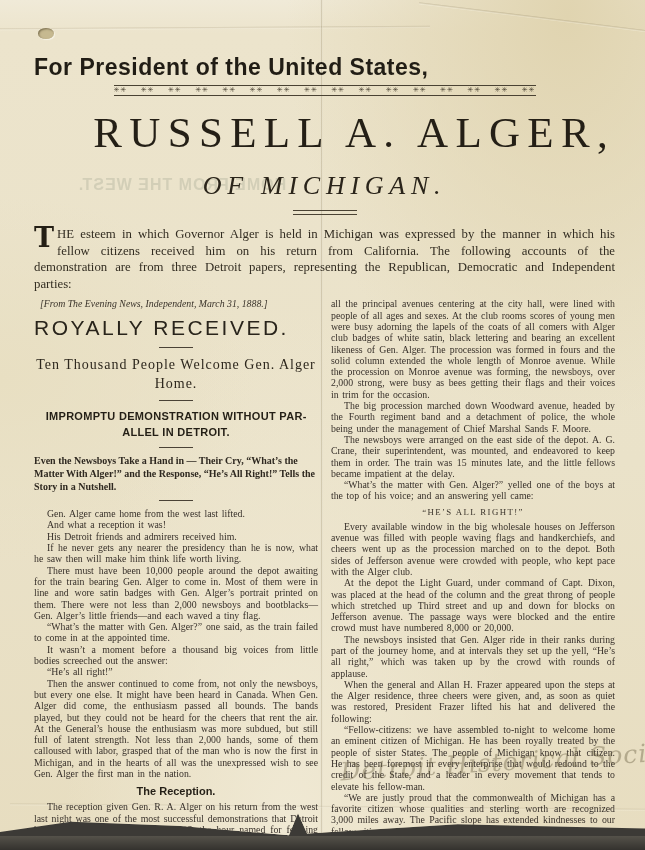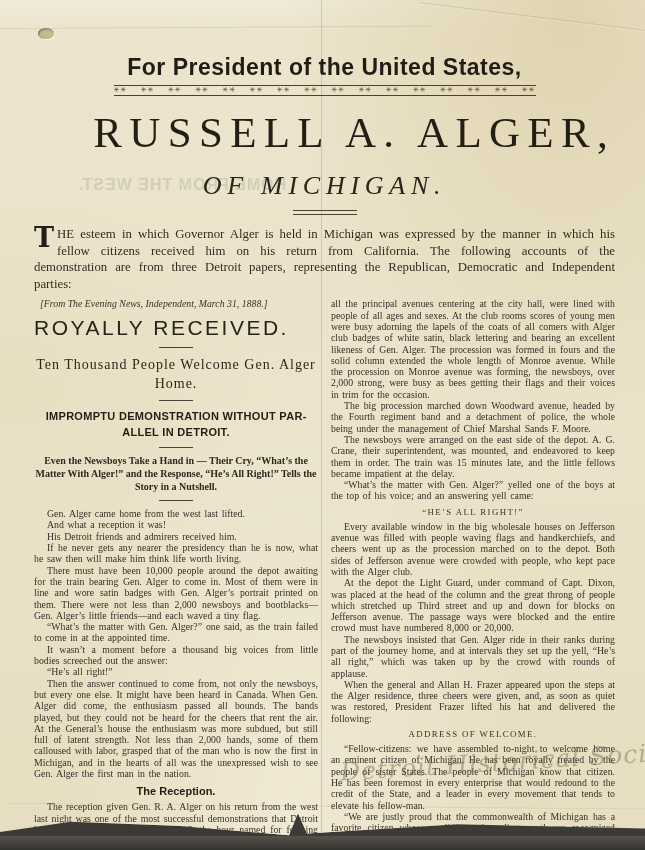--- a/index.html
+++ b/index.html
@@ -38,21 +38,21 @@
   
   .bleed{position:absolute;transform:scaleX(-1);color:rgba(125,133,112,.22);
     font-family:"Liberation Sans", sans-serif;font-weight:bold;filter:blur(.4px);white-space:nowrap;}
   .bleed1{left:52px;top:176px;width:260px;font-size:16px;letter-spacing:1px;text-align:center;}
   
   .watermark{position:absolute;left:340px;top:748px;width:310px;
     font-family:"DejaVu Serif", serif;font-style:italic;font-size:25px;letter-spacing:1px;
     color:rgba(108,98,70,.42);transform:rotate(-3.5deg);white-space:nowrap;}
 
   .content{position:absolute;left:34px;top:0;width:581px;}
-  .kicker{margin-top:54px;text-align:center;
+  .kicker{margin-top:54px;text-align:left;
     font-family:"Liberation Sans", sans-serif;font-weight:bold;font-size:23px;
     letter-spacing:.5px;color:#211d15;}
   .star-rule{margin:4px auto 0;width:422px;
     border-top:1px solid #4a4233;border-bottom:1px solid #4a4233;
     text-align:justify;text-align-last:justify;
     font-family:"DejaVu Sans", sans-serif;font-size:7px;line-height:9px;
     color:#4a4233;letter-spacing:1px;overflow:hidden;height:9px;}
   .name{margin-top:12px;text-align:right;
     font-family:Liberation Serif, serif;font-size:43px;letter-spacing:.17em;
     color:#241f16;white-space:nowrap;}
@@ -68,21 +68,21 @@
   .columns{display:flex;gap:13px;margin-top:6px;}
   .col{width:284px;}
   
   .dateline{font-style:italic;font-size:9.8px;color:#3a332a;margin:0 6px 7px;}
   .hl{font-family:"Liberation Sans", sans-serif;font-weight:400;font-size:21px;
     letter-spacing:2.5px;color:#29241b;margin:2px 0 0;}
   .sub{font-size:14px;letter-spacing:1px;line-height:19px;text-align:center;
     color:#2d271d;margin:0;}
   .cross{font-family:"Liberation Sans", sans-serif;font-weight:bold;font-size:11px;
     line-height:16px;letter-spacing:.3px;text-align:center;color:#241f16;margin:0;}
-  .deck{font-weight:bold;font-size:10px;line-height:12.6px;text-align:center;
+  .deck{font-weight:bold;font-size:10px;line-height:12.6px;
     color:#2e2820;margin:0;}
   .rule{width:34px;border-top:1px solid #4a4236;margin:7px auto;}
   .para{font-size:9.8px;line-height:11.3px;text-align:justify;word-spacing:1.2px;
     text-indent:13px;margin:0;color:#37302а;}
   .para{color:#37302a;}
   .cont{text-indent:0;}
   .caps{font-size:8.8px;letter-spacing:1.4px;text-align:center;color:#3a332a;
     margin:5px 0 4px;}
   .sechead{font-family:"Liberation Sans", sans-serif;font-weight:bold;font-size:11px;
     text-align:center;color:#241f16;margin:6px 0 4px;}
@@ -135,21 +135,20 @@
         <div class="col" id="col-right">
             <div class="para cont">all the principal avenues centering at the city hall, were lined with people of all ages and sexes.  At the club rooms scores of young men were busy adorning the lapels of the coats of all comers with Alger club badges of white satin, black lettering and bearing an excellent likeness of Gen. Alger.  The procession was formed in fours and the solid column extended the whole length of Monroe avenue.  While the procession on Monroe avenue was forming, the newsboys, over 2,000 strong, were busy as bees getting their flags and their voices in trim for the occasion.</div>
             <div class="para">The big procession marched down Woodward avenue, headed by the Fourth regiment band and a detachment of police, the whole being under the management of Chief Marshal Sands F. Moore.</div>
             <div class="para">The newsboys were arranged on the east side of the depot.  A. G. Crane, their superintendent, was mounted, and endeavored to keep them in order.  The train was 15 minutes late, and the little fellows became impatient at the delay.</div>
             <div class="para">“What’s the matter with Gen. Alger?” yelled one of the boys at the top of his voice; and an answering yell came:</div>
             <div class="caps">“HE’S ALL RIGHT!”</div>
             <div class="para">Every available window in the big wholesale houses on Jefferson avenue was filled with people waving flags and handkerchiefs, and cheers went up as the procession marched on to the depot.  Both sides of Jefferson avenue were crowded with people, who kept pace with the Alger club.</div>
             <div class="para">At the depot the Light Guard, under command of Capt. Dixon, was placed at the head of the column and the great throng of people which stretched up Third street and up and down for blocks on Jefferson avenue.  The passage ways were blocked and the entire crowd must have numbered 8,000 or 20,000.</div>
             <div class="para">The newsboys insisted that Gen. Alger ride in their ranks during part of the journey home, and at intervals they set up the yell, “He’s all right,” which was taken up by the crowd with rounds of applause.</div>
             <div class="para">When the general and Allan H. Frazer appeared upon the steps at the Alger residence, three cheers were given, and, as soon as quiet was restored, President Frazer lifted his hat and delivered the following:</div>
-            <div class="caps">ADDRESS OF WELCOME.</div>
             <div class="para">“Fellow-citizens: we have assembled to-night to welcome home an eminent citizen of Michigan.  He has been royally treated by the people of sister States.  The people of Michigan know that citizen.  He has been foremost in every enterprise that would redound to the credit of the State, and a leader in every movement that tends to elevate his fellow-man.</div>
             <div class="para">“We are justly proud that the commonwealth of Michigan has a favorite citizen whose qualities and sterling worth are recognized 3,000 miles away.  The Pacific slope has extended kindnesses to our fellow-citizen with characteristic generosity.  California greeted with regal splendor our friend.  And the people of Michigan love California because California loves Russel A. Alger.  I only wish that the breezes</div>
           </div>
       </div>
     </div>
 
     <div class="watermark">Detroit Historical Society</div>
   </div>
 </div>
 

